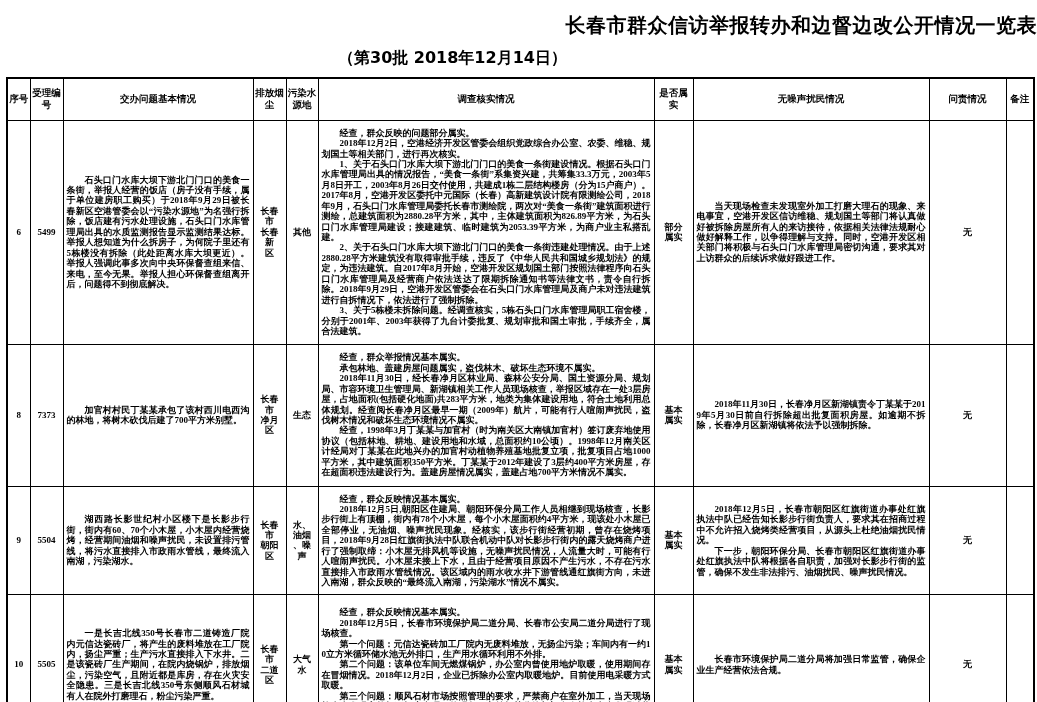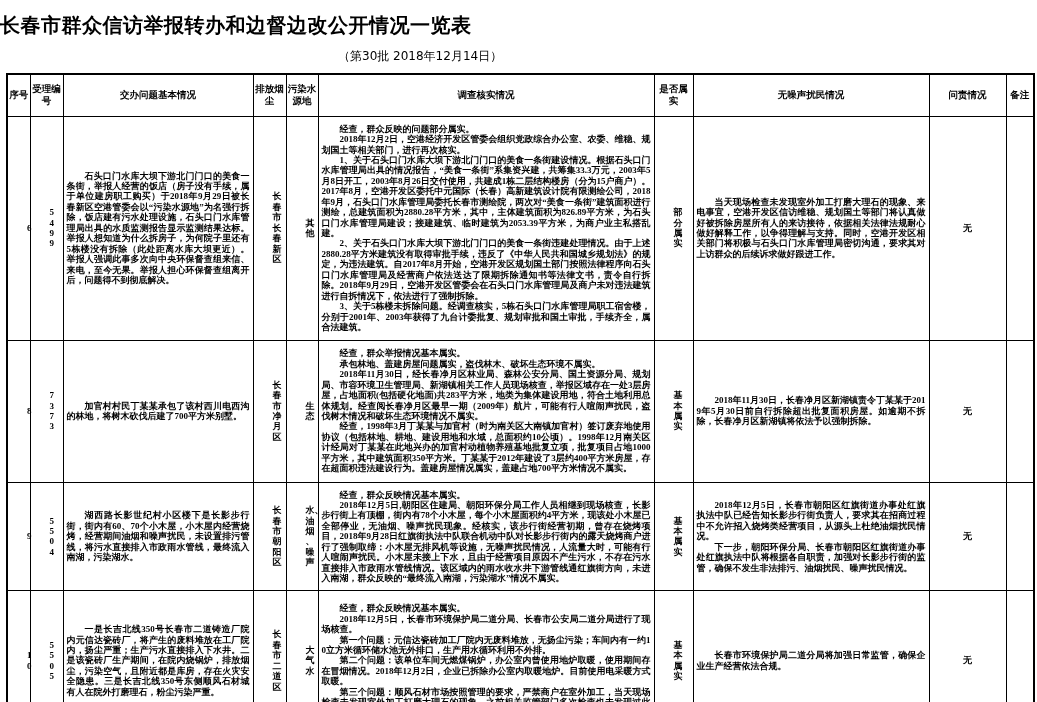--- a/index.html
+++ b/index.html
@@ -12,31 +12,31 @@
     color: #000;
     font-family: "Liberation Serif", serif;
   }
   .page {
     width: 1037px;
     height: 702px;
     overflow: hidden;
     background: #fff;
   }
   .title {
-    text-align: left;
+    text-align: right;
     font-family: "DejaVu Sans", sans-serif;
     font-weight: bold;
     font-size: 20px;
     padding-top: 12px;
     letter-spacing: 0.5px;
   }
   .subtitle {
     font-family: "DejaVu Sans", sans-serif;
-    font-weight: normal;
-    font-size: 12px;
+    font-weight: bold;
+    font-size: 16px;
     margin: 9px 0 8px 338px;
   }
   table.main {
     table-layout: fixed;
     border-collapse: collapse;
     margin-left: 6px;
     width: 1027px;
     border: 2px solid #000;
   }
   td {
@@ -55,21 +55,21 @@
     padding: 0 1px;
     line-height: 1.25;
   }
   thead tr { height: 42px; }
   tbody tr:nth-child(1) { height: 224px; }
   tbody tr:nth-child(2) { height: 142px; }
   tbody tr:nth-child(3) { height: 104px; }
   tbody tr:nth-child(4) { height: 140px; }
   td.c-center {
     text-align: center;
-    padding: 0 19px;
+    padding: 0 6px;
   }
   td.pre { white-space: pre-line; }
   td.c-problem, td.c-invest, td.c-action {
     text-align: justify;
   }
   .para { text-indent: 2em; }
 </style>
 </head>
 <body>
 

